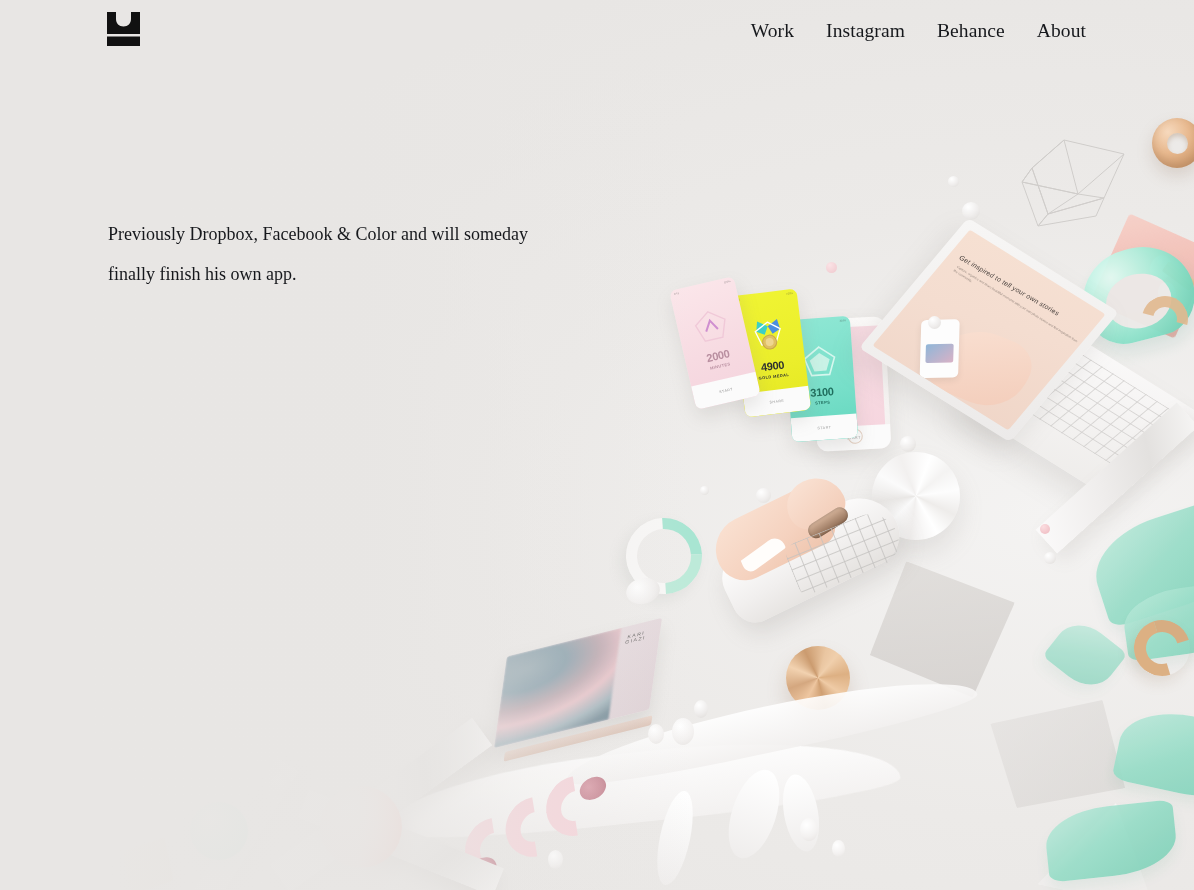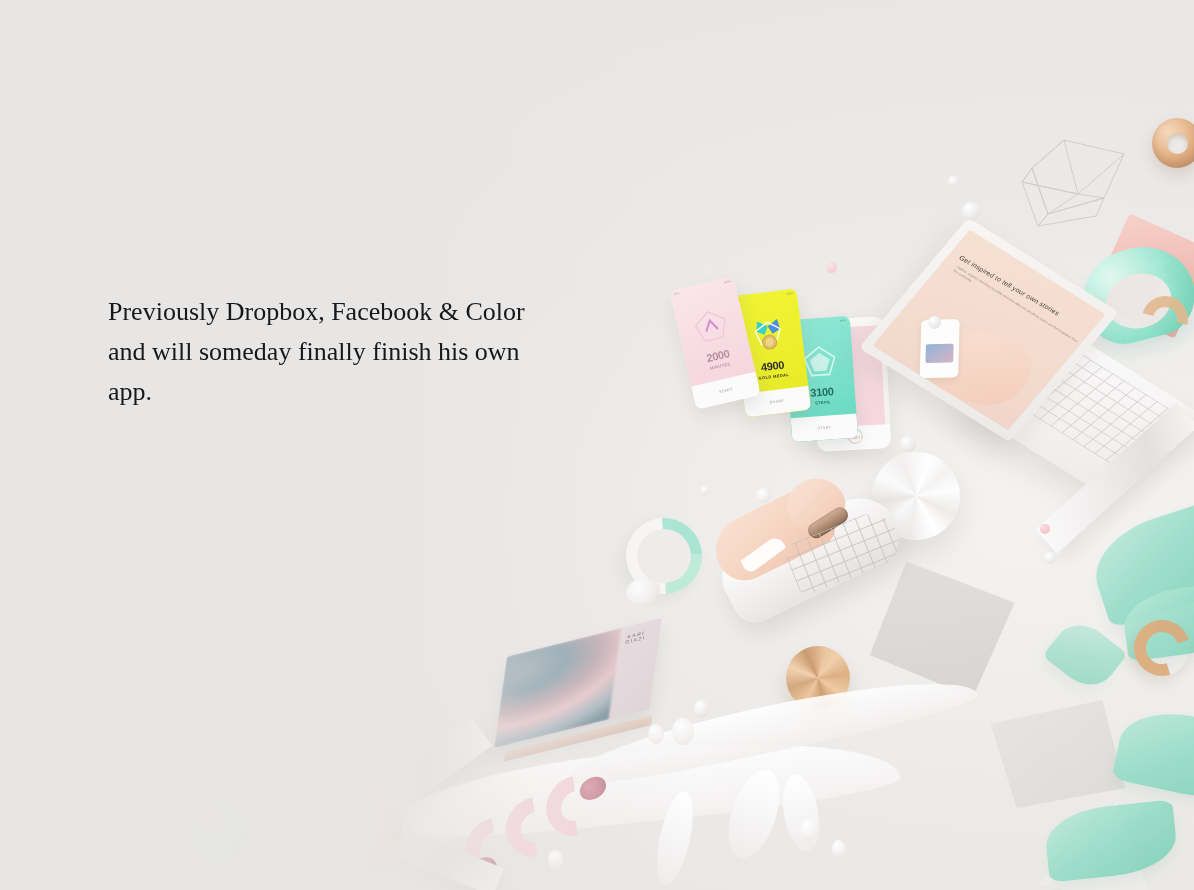--- a/index.html
+++ b/index.html
@@ -77,24 +77,23 @@
   .hero-title {
     font-family: "Liberation Serif", "DejaVu Serif", serif;
     font-weight: 400;
     font-size: 45px;
     line-height: 54.5px;
     color: #121418;
     letter-spacing: -0.1px;
     max-width: 400px;
   }
   .hero-sub {
-    margin-top: 78px;
     font-family: "Liberation Serif", "DejaVu Serif", serif;
     font-weight: 400;
-    font-size: 26px;
+    font-size: 18px;
     line-height: 40px;
     color: #16181c;
     letter-spacing: 0px;
     max-width: 452px;
   }
 
   
   .scene {
     position: absolute;
     inset: 0;
@@ -801,18 +800,33 @@
     <div class="obj marble marble-2"></div>
     <div class="obj marble marble-4"></div>
     <div class="obj sphere sphere-pink"></div>
     <div class="obj sphere sphere-mint"></div>
     <div class="obj sphere sphere-gray-sm"></div>
     <div class="obj cube-gold"></div>
   </div>
 
   <div class="scene-fade"></div>
 
+  <header class="site-header">
+    <a class="brand-logo" href="#" aria-label="Danny Jones">
+      <svg width="33" height="34" viewBox="0 0 33 34" fill="#111111">
+        <path d="M0 0 H9 V7 C9 11.5 12 14.5 16.5 14.5 C21 14.5 24 11.5 24 7 V0 H33 V22 H0 Z"></path>
+        <path d="M0 24.5 H33 V34 H0 Z"></path>
+      </svg>
+    </a>
+
+    <nav class="main-nav">
+      <a class="nav-link" href="#">Work</a>
+      <a class="nav-link" href="#">Instagram</a>
+      <a class="nav-link" href="#">Behance</a>
+      <a class="nav-link" href="#">About</a>
+    </nav>
+  </header>
 
   <section class="hero-copy">
     <p class="hero-sub">Previously Dropbox, Facebook &amp; Color and will someday finally finish his own app.</p>
   </section>
 
 </div>
 
 </body></html>

